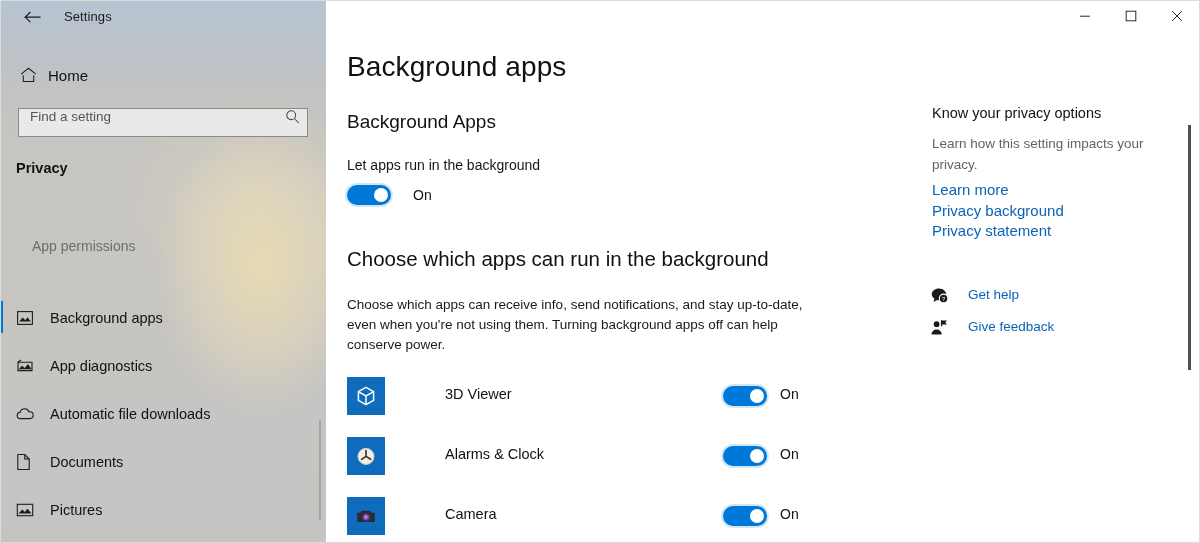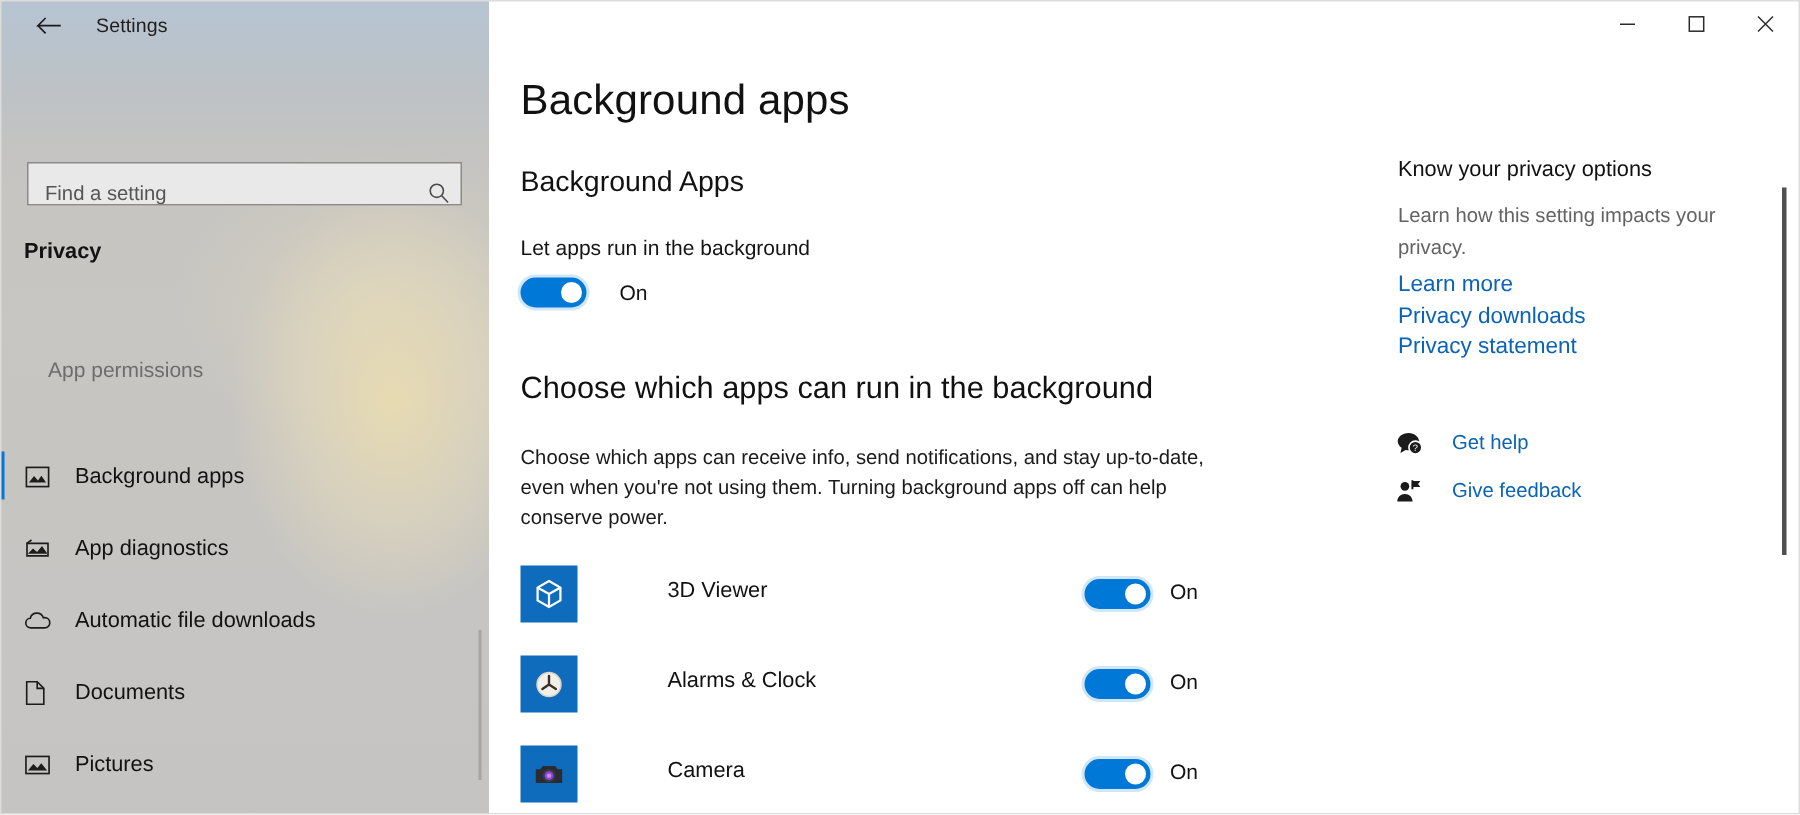--- a/index.html
+++ b/index.html
@@ -42,21 +42,21 @@
   .home-row {
     position:absolute; left:12px; top:60px; width:300px; height:30px;
     display:flex; align-items:center;
   }
   .home-icon { width:32px; display:flex; justify-content:center; align-items:center; }
   .home-label { font-size:15px; color:#131313; margin-left:4px; }
 
   #search-box {
     position:absolute; left:18px; top:108px; width:290px; height:29px;
     background:#e9e9e9; border:1px solid #8a8a8a;
-    display:flex; align-items:flex-end;
+    display:flex; align-items:flex-start;
   }
   #search-input {
     flex:1; border:0; outline:0; background:transparent;
     font-family:"Liberation Sans", sans-serif; font-size:13.5px;
     color:#4d4d4d; padding-left:11px;
   }
   #search-input::placeholder { color:#555; opacity:1; }
   #search-icon {
     width:30px; display:flex; align-items:center; justify-content:center;
     color:#4a4a4a; font-size:14px;
@@ -193,20 +193,29 @@
     <div id="sidebar-inner">
 
       <div class="titlebar-back">
         <svg width="17" height="13" viewBox="0 0 17 13">
           <path d="M6.4 1L1.3 6.1h15.2" fill="none" stroke="#1b1b1b" stroke-width="1.1"></path>
           <path d="M6.4 11.2L1.3 6.1" fill="none" stroke="#1b1b1b" stroke-width="1.1"></path>
         </svg>
       </div>
       <div class="titlebar-title">Settings</div>
 
+      <div class="home-row">
+        <span class="home-icon">
+          <svg width="17" height="16" viewBox="0 0 17 16">
+            <path d="M1.2 7.2L8.5 1.3l7.3 5.9" fill="none" stroke="#1c1c1c" stroke-width="1.05"></path>
+            <path d="M3.3 8.3v6.2h10.4V8.3" fill="none" stroke="#1c1c1c" stroke-width="1.05"></path>
+          </svg>
+        </span>
+        <span class="home-label">Home</span>
+      </div>
 
       <div id="search-box">
         <input id="search-input" type="text" placeholder="Find a setting" style="">
         <span id="search-icon">
           <svg width="15" height="15" viewBox="0 0 15 15">
             <circle cx="6.2" cy="6.2" r="4.4" fill="none" stroke="#4a4a4a" stroke-width="1.05"></circle>
             <path d="M9.5 9.5l4.2 4.5" fill="none" stroke="#4a4a4a" stroke-width="1.05"></path>
           </svg>
         </span>
       </div>
@@ -352,21 +361,21 @@
         </span>
         <span class="app-state">On</span>
       </div>
 
     </div>
 
     <div class="rp-title">Know your privacy options</div>
     <div class="rp-desc">Learn how this setting impacts your privacy.</div>
     <div class="rp-links">
       <a class="rp-link" href="#">Learn more</a>
-      <a class="rp-link" href="#">Privacy downloads</a>
+      <a class="rp-link" href="#">Privacy background</a>
       <a class="rp-link" href="#">Privacy statement</a>
     </div>
 
     <div class="help-links">
       <div class="help-row">
         <span class="help-icon">
           <svg width="19" height="17" viewBox="0 0 19 17">
             <path d="M9 1.6c-4 0-7.2 2.5-7.2 5.6 0 1.7 1 3.3 2.6 4.3L3.6 15l3.5-2c.6.1 1.2.2 1.9.2 4 0 7.2-2.5 7.2-5.6S13 1.6 9 1.6z" fill="#1b1b1b"></path>
             <circle cx="13.6" cy="11.4" r="4.3" fill="#1b1b1b" stroke="#ffffff" stroke-width="1.1"></circle>
             <text x="13.6" y="13.6" font-family="Liberation Sans, sans-serif" font-size="6.2" fill="#ffffff" text-anchor="middle">?</text>

